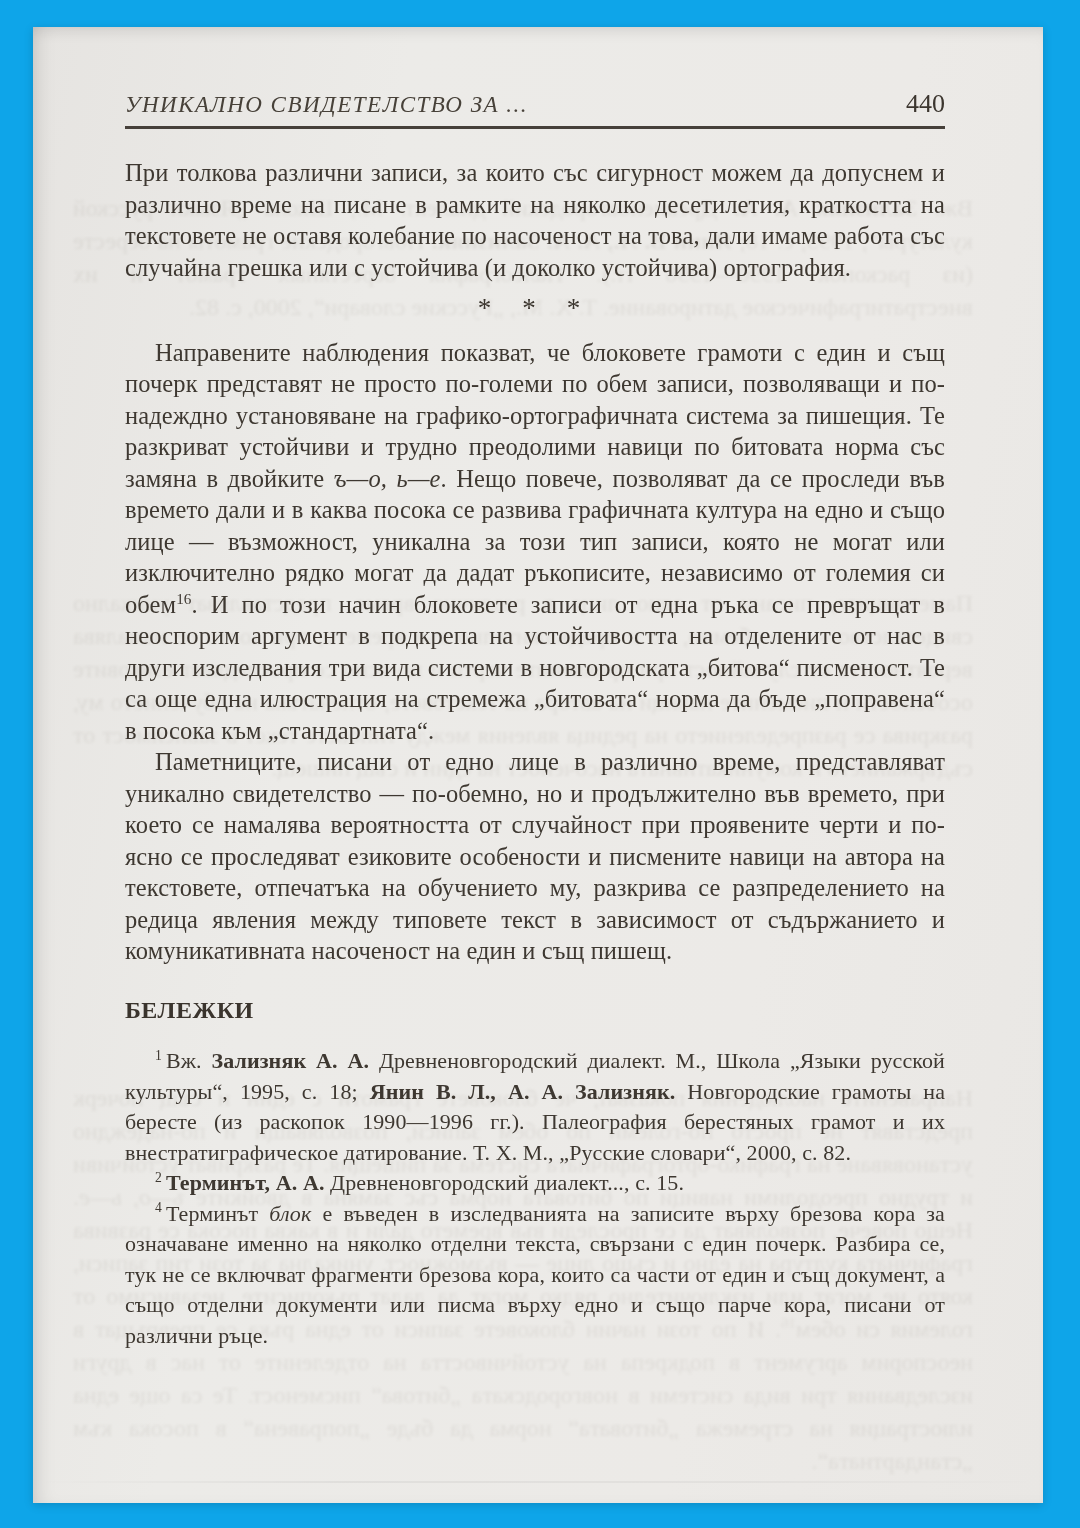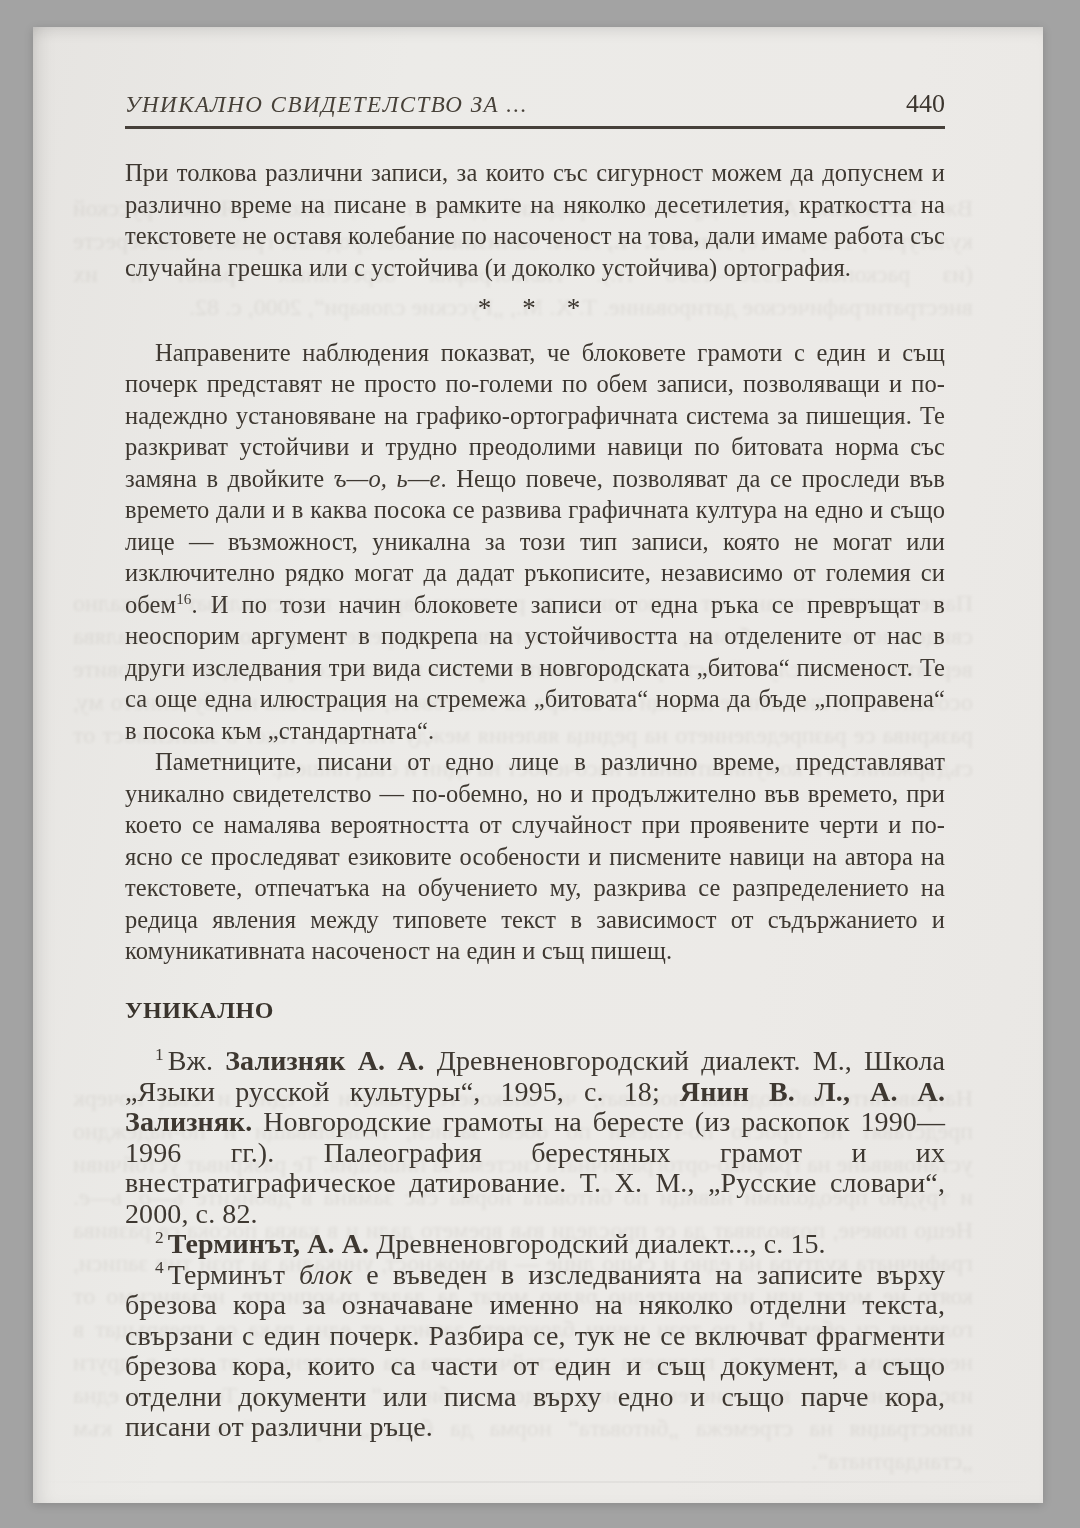--- a/index.html
+++ b/index.html
@@ -5,21 +5,21 @@
   html, body {
     margin: 0;
     padding: 0;
     background: #ffffff;
     font-family: "Liberation Serif", "DejaVu Serif", serif;
   }
   .canvas {
     position: relative;
     width: 1080px;
     height: 1528px;
-    background: #a3a3a3;
+    background: #0ea5e9;
     overflow: hidden;
   }
   .page {
     position: absolute;
     left: 33px;
     top: 27px;
     width: 1010px;
     height: 1476px;
     background: linear-gradient(100deg, #e6e4e1 0%, #ecebe8 30%, #eceae7 70%, #e9e7e4 100%);
     box-shadow:
@@ -91,21 +91,21 @@
   }
   .notes-heading {
     margin: 28px 0 0 0;
     font-size: 24px;
     font-weight: bold;
     letter-spacing: 0.5px;
     color: #3a342d;
   }
   .footnotes {
     margin-top: 20px;
-    font-size: 28px;
+    font-size: 22px;
     line-height: 30.5px;
     text-align: justify;
   }
   .fn { margin: 0; text-indent: 30px; }
   .fn sup.fn-marker {
     font-size: 0.62em;
     line-height: 0;
     margin-right: 4px;
   }
   .it  { font-style: italic; }
@@ -141,21 +141,21 @@
 
       <main class="bodytext">
         <p class="para no-indent"><span>При толкова различни записи, за които със сигурност можем да допуснем и различно време на писане в рамките на няколко десетилетия, краткостта на текстовете не оставя колебание по насоченост на това, дали имаме работа със случайна грешка или с устойчива (и доколко устойчива) ортография.</span></p>
 
         <div class="separator">* * *</div>
 
         <p class="para indent"><span>Направените наблюдения показват, че блоковете грамоти с един и същ почерк представят не просто по-големи по обем записи, позволяващи и по-надеждно установяване на графико-ортографичната система за пишещия. Те разкриват устойчиви и трудно преодолими навици по битовата норма със замяна в двойките </span><span class="it">ъ—о, ь—е</span><span>. Нещо повече, позволяват да се проследи във времето дали и в каква посока се развива графичната култура на едно и също лице — възможност, уникална за този тип записи, която не могат или изключително рядко могат да дадат ръкописите, независимо от големия си обем</span><sup class="seg-sup">16</sup><span>. И по този начин блоковете записи от една ръка се превръщат в неоспорим аргумент в подкрепа на устойчивостта на отделените от нас в други изследвания три вида системи в новгородската „битова“ писменост. Те са още една илюстрация на стремежа „битовата“ норма да бъде „поправена“ в посока към „стандартната“.</span></p>
 
         <p class="para indent"><span>Паметниците, писани от едно лице в различно време, представляват уникално свидетелство — по-обемно, но и продължително във времето, при което се намалява вероятността от случайност при проявените черти и по-ясно се проследяват езиковите особености и писмените навици на автора на текстовете, отпечатъка на обучението му, разкрива се разпределението на редица явления между типовете текст в зависимост от съдържанието и комуникативната насоченост на един и същ пишещ.</span></p>
 
-        <h2 class="notes-heading">УНИКАЛНО</h2>
+        <h2 class="notes-heading">БЕЛЕЖКИ</h2>
 
         <section class="footnotes">
           <p class="fn">
             <sup class="fn-marker">1</sup><span><span>Вж. </span><span class="bd">Зализняк А. А.</span><span> Древненовгородский диалект. М., Школа „Языки русской культуры“, 1995, с. 18; </span><span class="bd">Янин В. Л., А. А. Зализняк.</span><span> Новгородские грамоты на бересте (из раскопок 1990—1996 гг.). Палеография берестяных грамот и их внестратиграфическое датирование. Т. Х. М., „Русские словари“, 2000, с. 82.</span></span>
           </p>
           <p class="fn">
             <sup class="fn-marker">2</sup><span><span class="bd">Терминът, А. А.</span><span> Древненовгородский диалект..., с. 15.</span></span>
           </p>
           <p class="fn">
             <sup class="fn-marker">4</sup><span><span>Терминът </span><span class="it">блок</span><span> е въведен в изследванията на записите върху брезова кора за означаване именно на няколко отделни текста, свързани с един почерк. Разбира се, тук не се включват фрагменти брезова кора, които са части от един и същ документ, а също отделни документи или писма върху едно и също парче кора, писани от различни ръце.</span></span>

